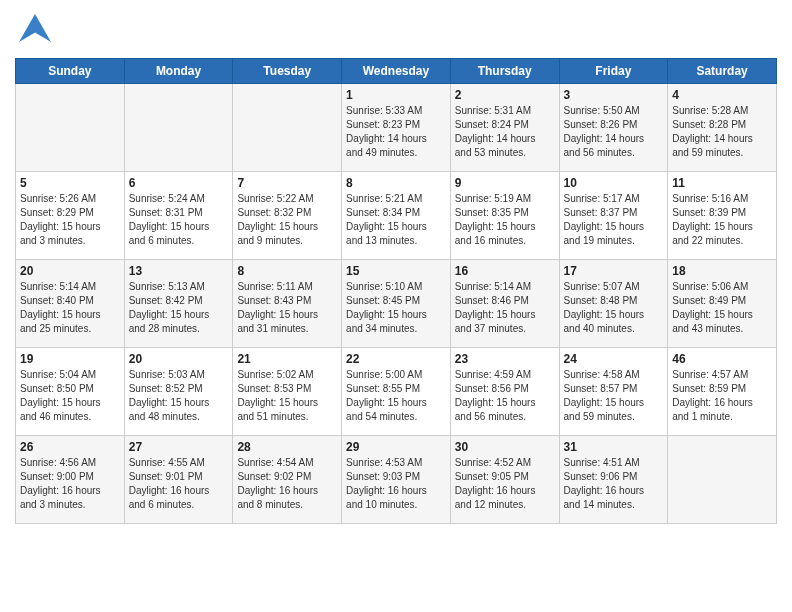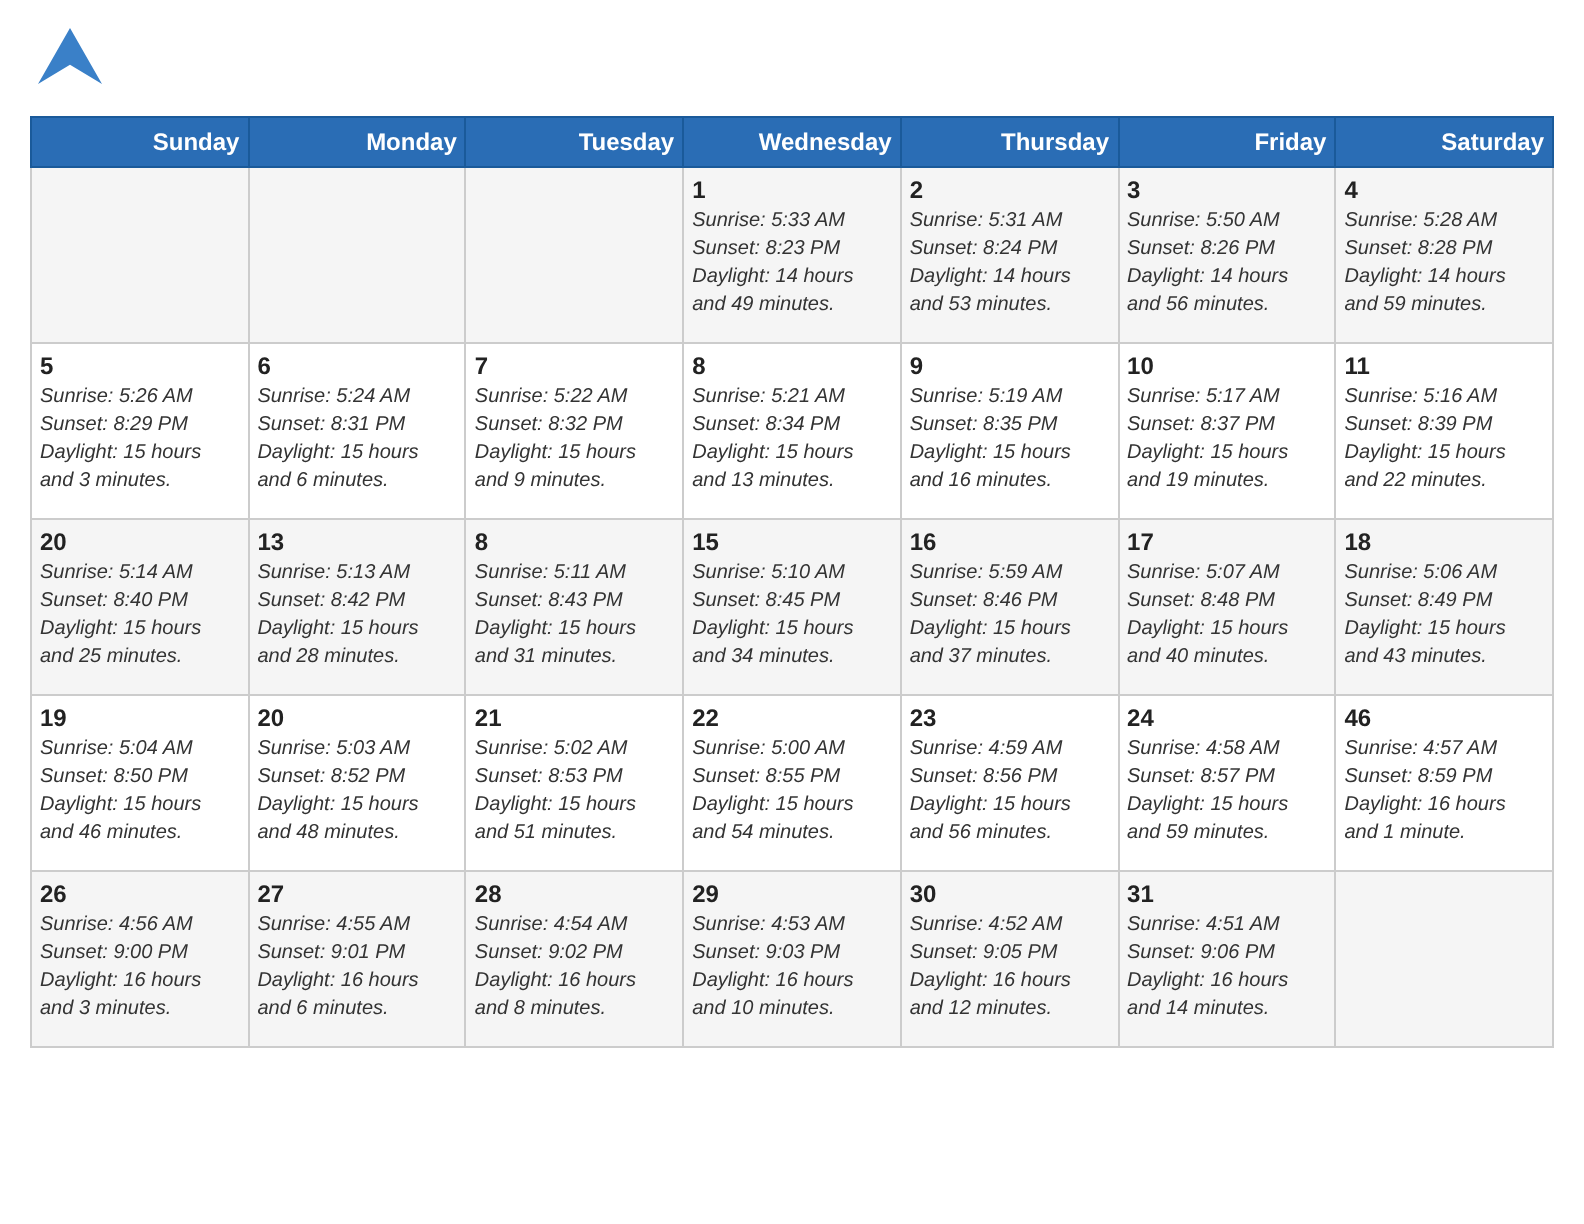--- a/index.html
+++ b/index.html
@@ -32,21 +32,21 @@
       width: 100%;
       border-collapse: collapse;
       table-layout: fixed;
     }
     thead tr th {
       background-color: #2a6db5;
       color: #fff;
       font-size: 12px;
       font-weight: bold;
       padding: 5px 4px;
-      text-align: right;
+      text-align: center;
       border: 1px solid #1a5a9a;
     }
     tbody tr td {
       vertical-align: top;
       font-size: 10.5px;
       color: #222;
       padding: 4px 4px;
       border: 1px solid #ccc;
       height: 88px;
     }
@@ -59,21 +59,20 @@
     .day-number {
       font-weight: bold;
       font-size: 12px;
       display: block;
       margin-bottom: 2px;
     }
     .cell-content {
       font-size: 10px;
       line-height: 1.4;
       color: #333;
-      font-style: italic;
     }
     .logo-wrapper {
       display: flex;
       align-items: center;
       gap: 4px;
     }
     .logo-icon {
       width: 40px;
       height: 40px;
     }
@@ -233,21 +232,21 @@
         </td>
         <td>
           <span class="day-number">15</span>
           <div class="cell-content">Sunrise: 5:10 AM
 Sunset: 8:45 PM
 Daylight: 15 hours
 and 34 minutes.</div>
         </td>
         <td>
           <span class="day-number">16</span>
-          <div class="cell-content">Sunrise: 5:59 AM
+          <div class="cell-content">Sunrise: 5:14 AM
 Sunset: 8:46 PM
 Daylight: 15 hours
 and 37 minutes.</div>
         </td>
         <td>
           <span class="day-number">17</span>
           <div class="cell-content">Sunrise: 5:07 AM
 Sunset: 8:48 PM
 Daylight: 15 hours
 and 40 minutes.</div>

